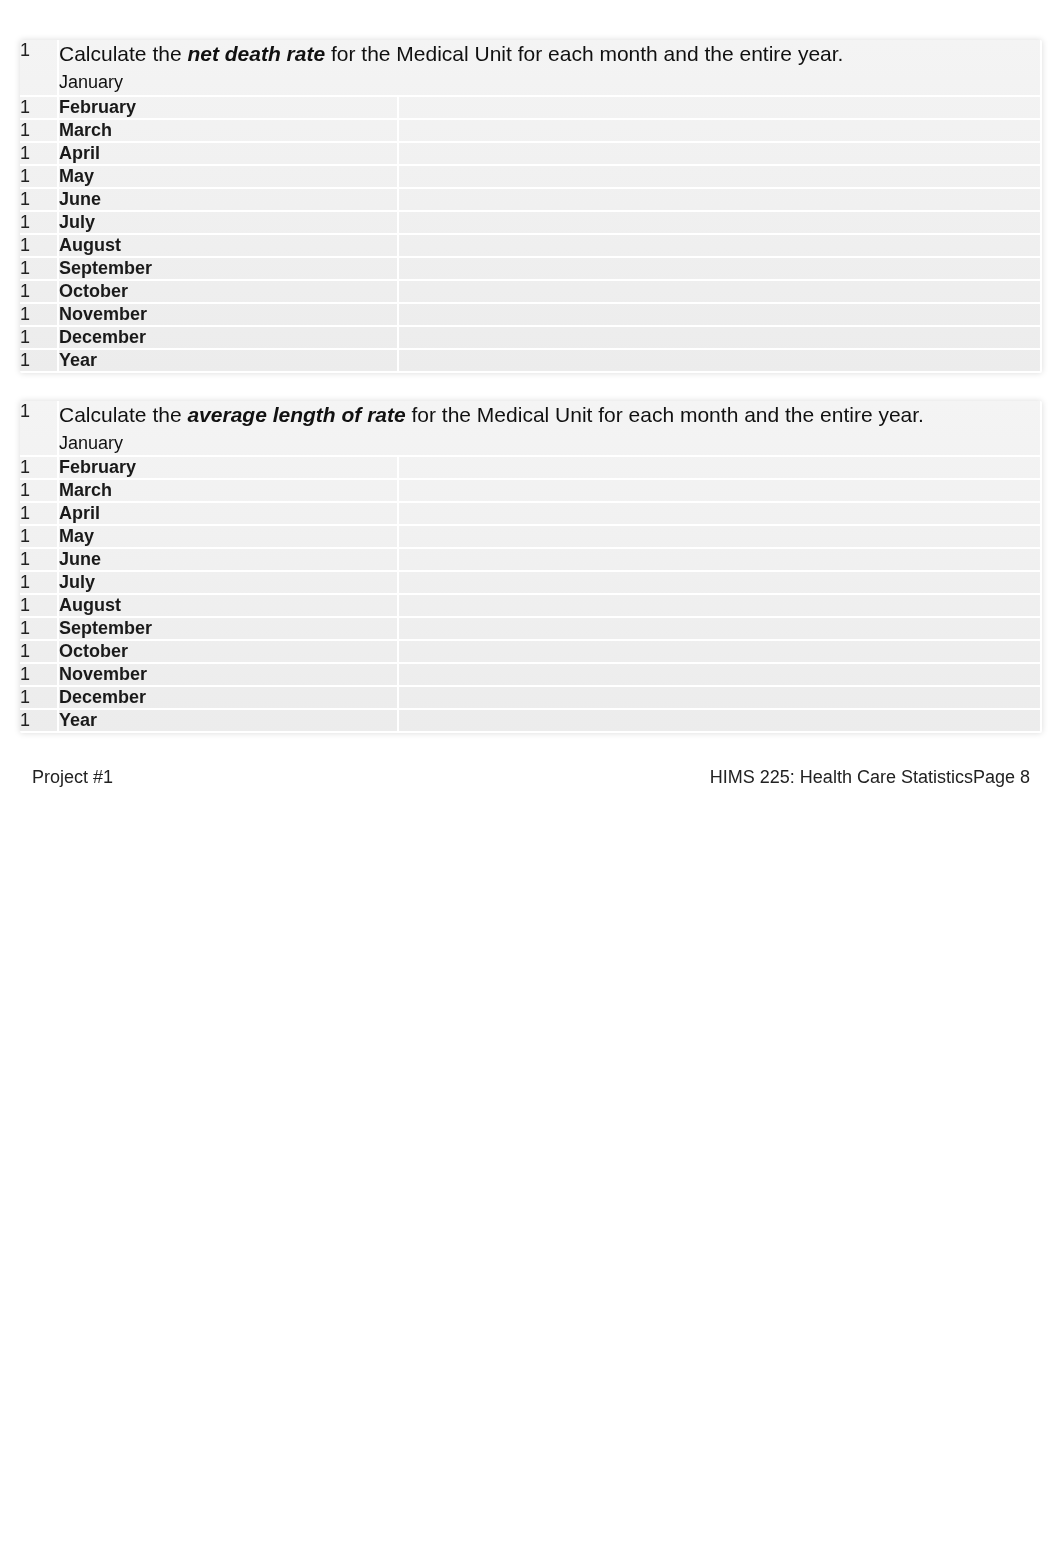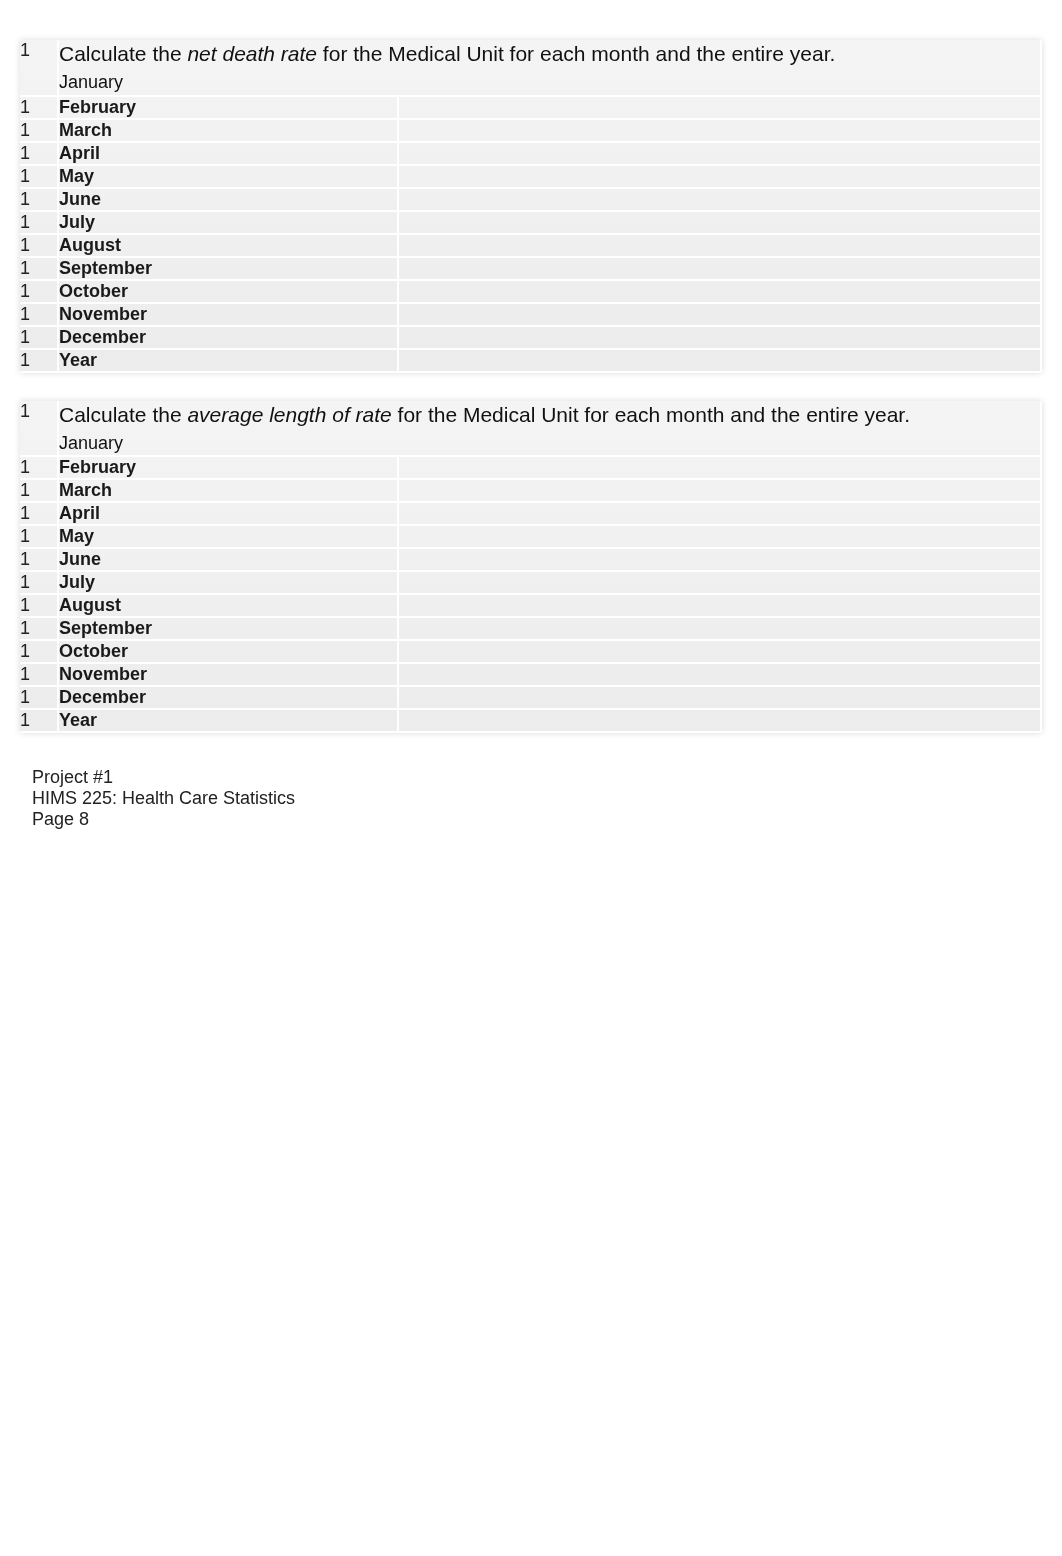--- a/index.html
+++ b/index.html
@@ -44,33 +44,32 @@
     color: #1a1a1a;
     font-weight: bold;
   }
   .promptcell {
     font-size: 21px;
     line-height: 1.35;
     color: #111;
     padding: 8px 10px 4px 10px;
     border-right: 2px solid #fff;
   }
-  .bold-ital { font-weight: normal; font-style: italic; }
+  .bold-ital { font-weight: bold; font-style: italic; }
   .answercol { }
   .footer {
     display: flex;
     justify-content: space-between;
     align-items: baseline;
     font-size: 18px;
     color: #222;
     padding: 6px 12px 0 12px;
-    flex-direction: column;
   }
   .footer .left { flex: 0 0 auto; }
-  .footer .center { flex: 1 1 auto; text-align: center; }
+  .footer .center { flex: 1 1 auto; text-align: right; }
   .footer .right { flex: 0 0 auto; text-align: right; }
 </style>
 </head>
 <body>
 
 <table class="panel">
   <tbody>
       <tr>
     <td class="cell numcol">1</td>
     <td class="promptcell" colspan="2" style="border-right:2px solid #fff;">

